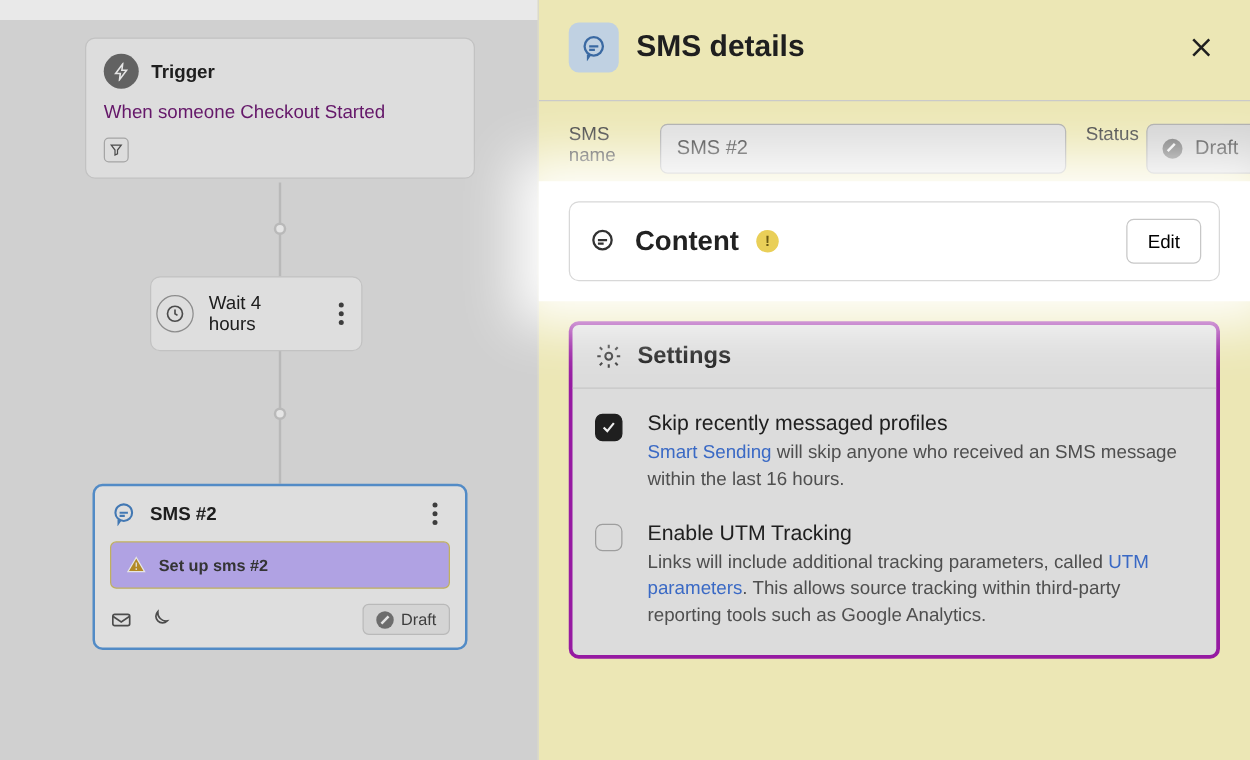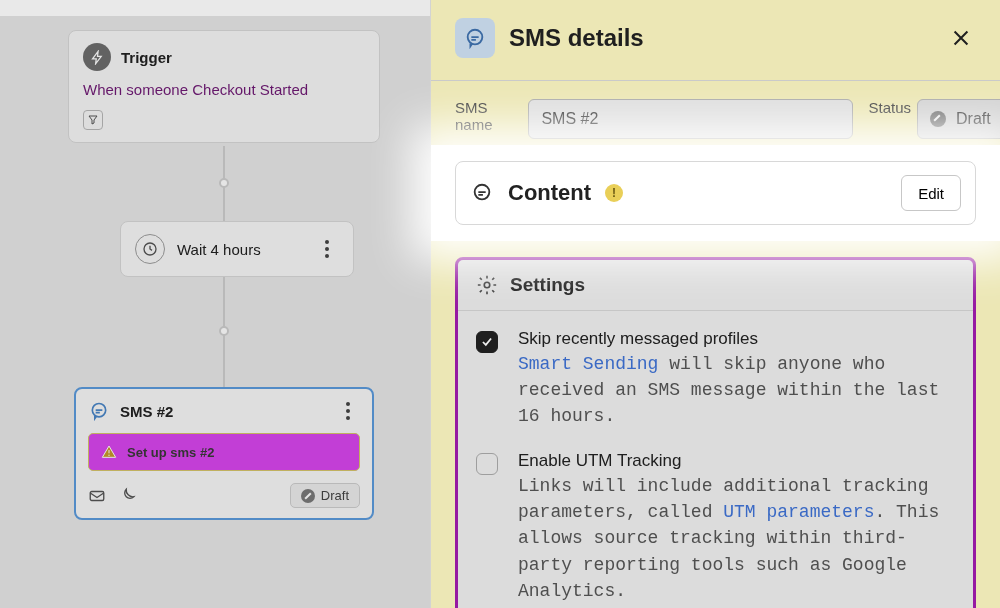--- a/index.html
+++ b/index.html
@@ -71,25 +71,25 @@
     border: 1px solid #b8b8b8;
     border-radius: 4px;
     display: flex; align-items: center; justify-content: center;
     font-size: 11px; color: #555;
   }
 
   
   .wait-card {
     position: absolute;
     left: 120px; top: 205px;
-    width: 234px;
+    width: 170px;
     background: #f8f8f8;
     border: 1px solid #d8d8d8;
     border-radius: 8px;
-    padding: 12px 14px;
+    padding: 12px 4px;
     display: flex; align-items: center; gap: 12px;
     z-index: 2;
   }
   .wait-icon {
     width: 30px; height: 30px;
     border: 1.5px solid #9d9d9d;
     border-radius: 50%;
     display: flex; align-items: center; justify-content: center;
     color: #555;
   }
@@ -113,21 +113,21 @@
     z-index: 2;
   }
   .sms-head { display: flex; align-items: center; gap: 10px; margin-bottom: 10px; }
   .sms-chat-icon {
     width: 22px; height: 22px;
     display: flex; align-items: center; justify-content: center;
     color: #4a86c8;
   }
   .sms-title { font-weight: 600; font-size: 15px; flex: 1; }
   .sms-warn {
-    background: #d946ef;
+    background: #c4b5fd;
     border: 1px solid #d6c56a;
     border-radius: 5px;
     padding: 10px 12px;
     display: flex; align-items: center; gap: 10px;
     margin-bottom: 12px;
   }
   .warn-tri { color: #b78a1f; }
   .warn-text { font-size: 13px; font-weight: 600; color: #3a3a3a; }
   .sms-foot { display: flex; align-items: center; justify-content: space-between; }
   .foot-left { display: flex; gap: 12px; align-items: center; color: #555; }
@@ -263,21 +263,21 @@
   .settings-title { font-size: 19px; font-weight: 700; }
   .settings-body { padding: 18px 18px 20px 18px; display: flex; flex-direction: column; gap: 22px; }
   .setting-row { display: flex; gap: 20px; align-items: flex-start; }
   .chk {
     width: 22px; height: 22px; border-radius: 6px;
     border: 1.5px solid #aaa; flex-shrink: 0; margin-top: 2px;
     display:flex; align-items:center; justify-content:center;
   }
   .chk.checked { background: #222; border-color: #222; color: #fff; }
   .setting-title { font-size: 17px; font-weight: 500; color: #222; }
-  .setting-desc { font-size: 18px; color: #555; line-height: 1.45; margin-top: 2px; font-family: Liberation Mono, monospace; }
+  .setting-desc { font-size: 15px; color: #555; line-height: 1.45; margin-top: 2px; }
   .setting-desc a { color: #3f72d4; text-decoration: none; }
 
   svg { display:block; }
 </style>
 </head>
 <body>
 
 <div class="canvas">
 
   <div class="connector" style="top:130px; height:75px; left:224px;"></div>

